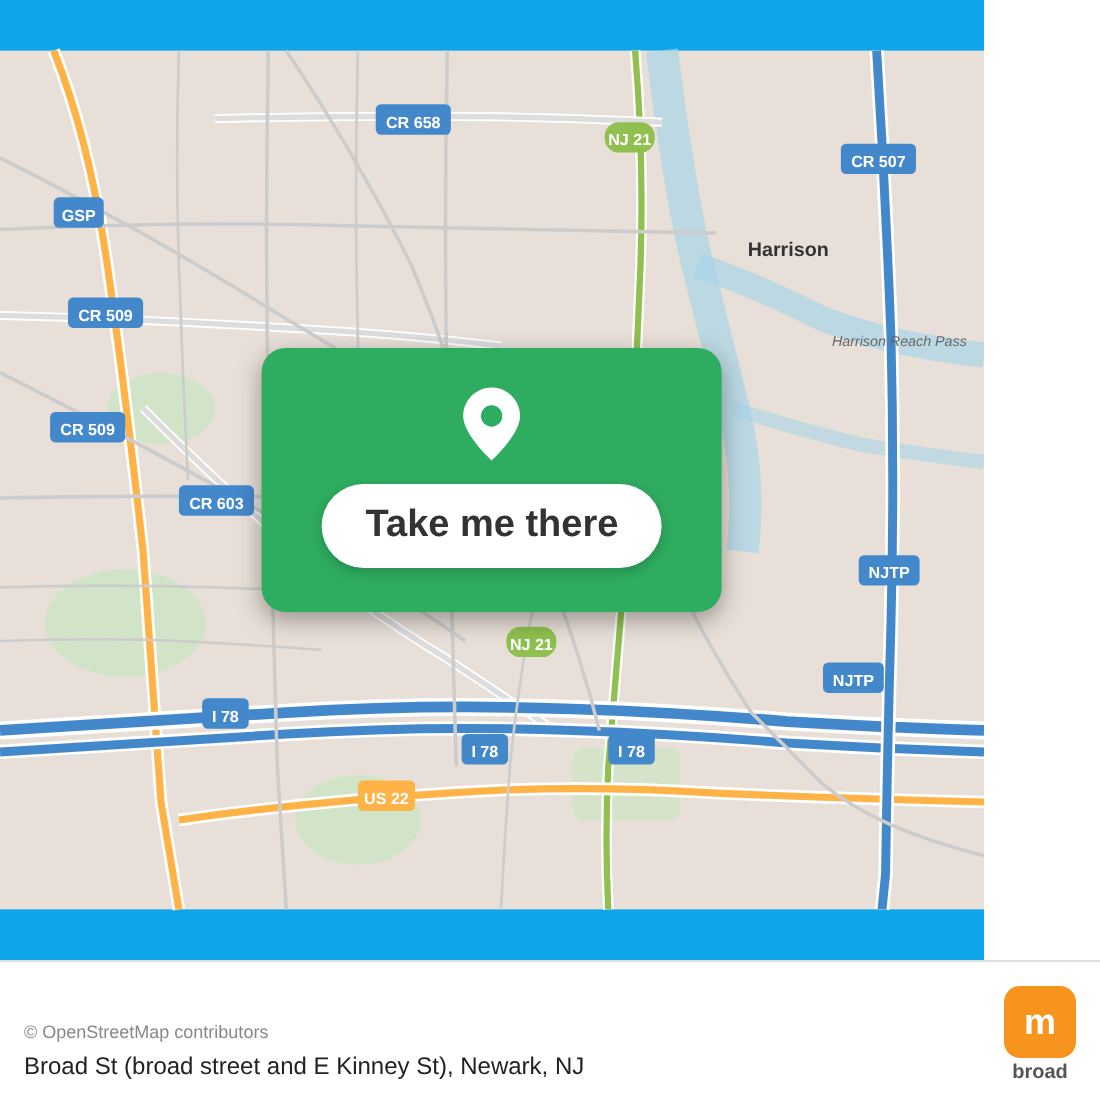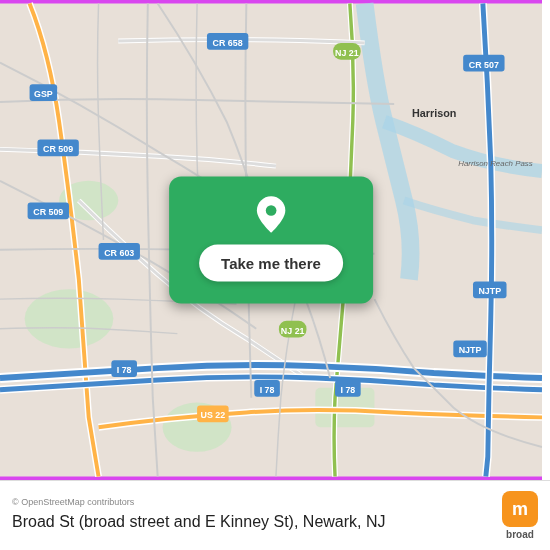--- a/index.html
+++ b/index.html
@@ -6,25 +6,25 @@
     body {
       width: 550px;
       height: 550px;
       overflow: hidden;
       font-family: Arial, sans-serif;
       position: relative;
     }
 
     
     #map-container {
-      width: 542px;
+      width: 492px;
       height: 480px;
       position: relative;
       overflow: hidden;
-      background-color: #d946ef;
+      background-color: #0ea5e9;
     }
 
     
     #map-svg {
       width: 100%;
       height: 100%;
     }
 
     
     #button-overlay {
@@ -54,51 +54,51 @@
       height: 40px;
       margin-bottom: 10px;
     }
 
     #take-me-there-btn {
       background: white;
       color: #333;
       border: none;
       border-radius: 24px;
       padding: 10px 22px;
-      font-size: 15px;
+      font-size: 19px;
       font-weight: bold;
       cursor: pointer;
       white-space: nowrap;
       box-shadow: 0 2px 6px rgba(0,0,0,0.2);
     }
 
     
     #bottom-bar {
       width: 550px;
       height: 70px;
       background: white;
       display: flex;
-      align-items: center;
+      align-items: flex-end;
       justify-content: space-between;
       padding: 8px 12px;
       border-top: 1px solid #ddd;
     }
 
     #bottom-left {
       flex: 1;
     }
 
     #attribution {
       font-size: 9px;
       color: #888;
       margin-bottom: 4px;
     }
 
     #location-text {
-      font-size: 16px;
+      font-size: 12px;
       color: #222;
       line-height: 1.4;
     }
 
     #moovit-logo {
       display: flex;
       flex-direction: column;
       align-items: center;
       margin-left: 10px;
       flex-shrink: 0;

